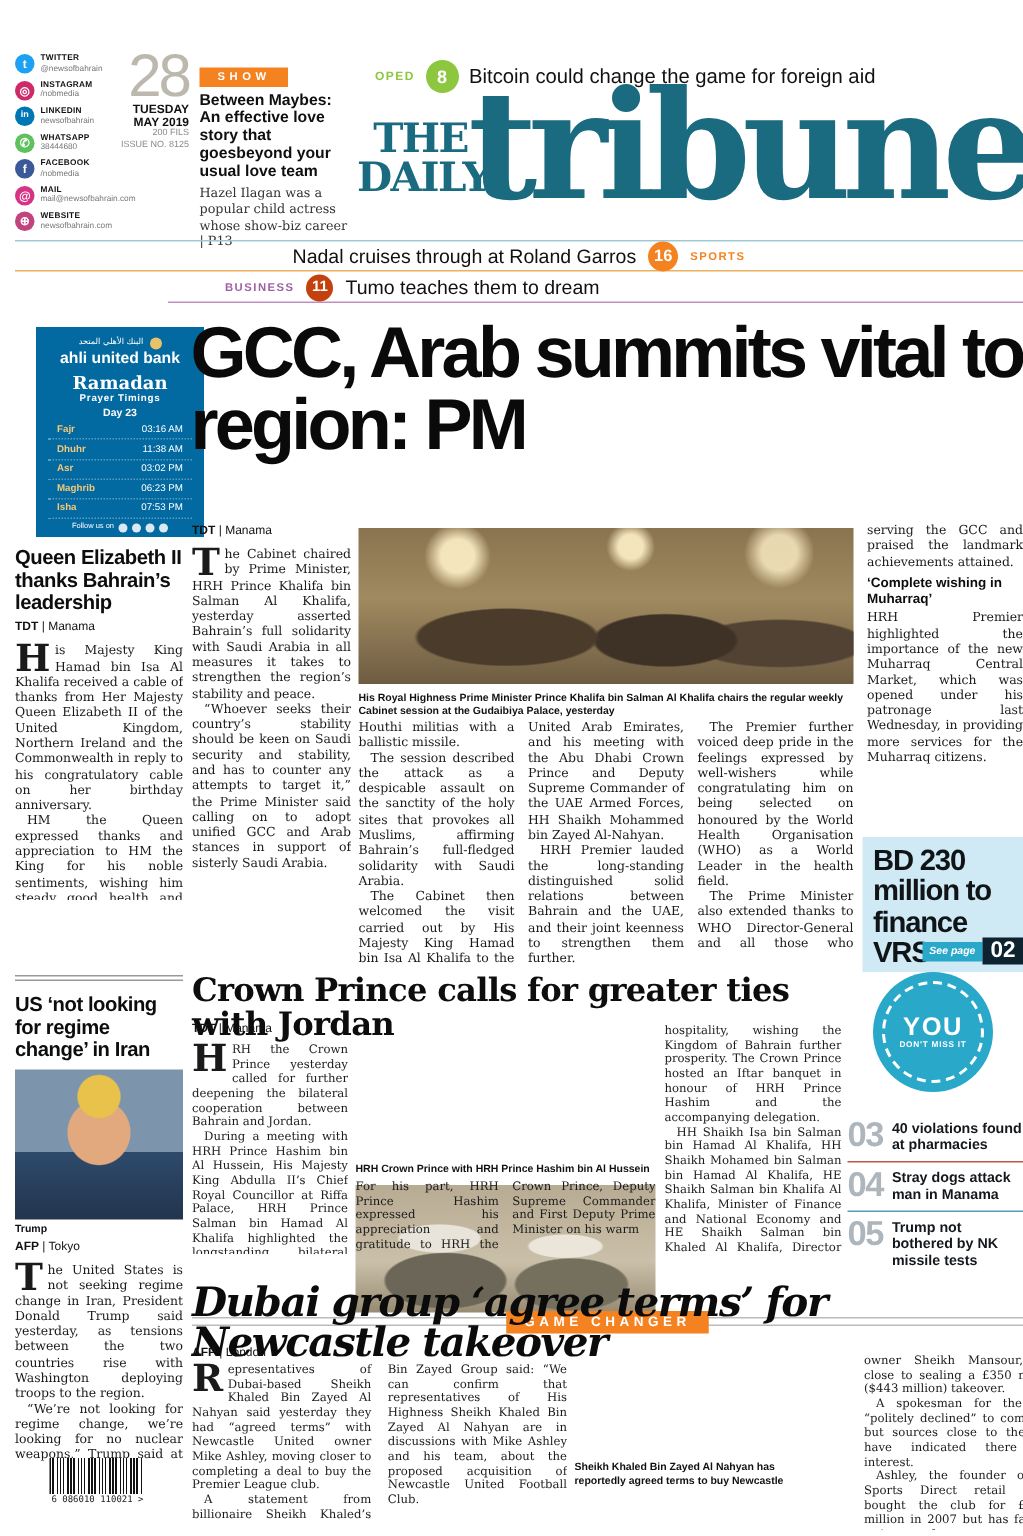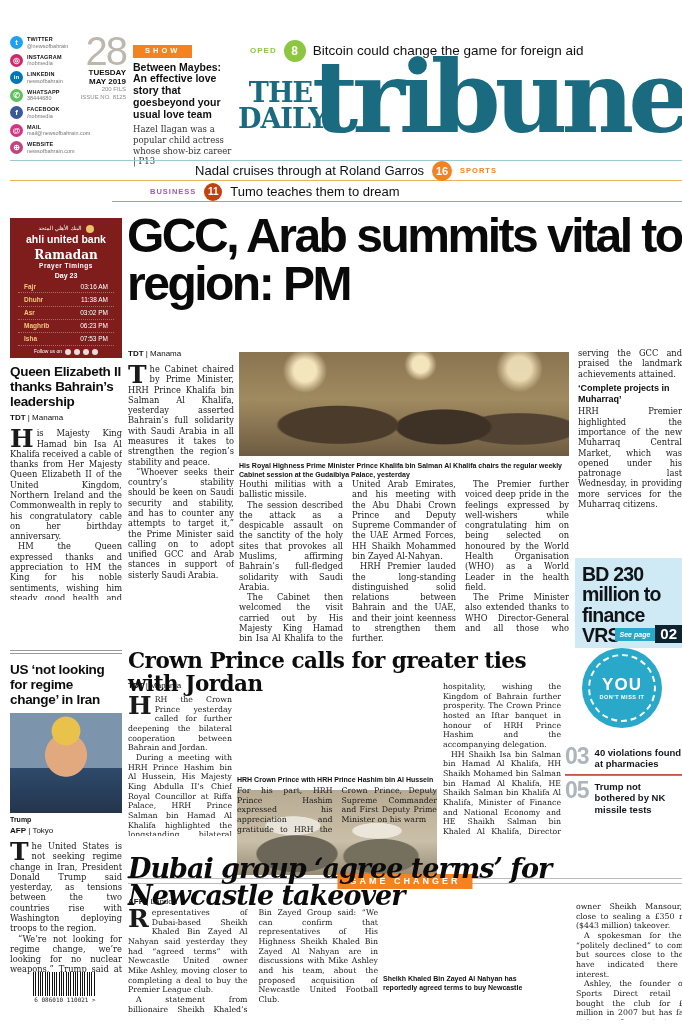--- a/index.html
+++ b/index.html
@@ -39,21 +39,21 @@
             justify-content:center; gap:8px; }
   .strip-text { font:13px/1 "Liberation Sans",sans-serif; color:#101010; }
   .c-sports { width:20px; height:20px; background:#f58220; font-size:11px; line-height:20px; }
   .strip-sec-orange { font:bold 7.5px/1 "Liberation Sans",sans-serif; color:#f58220; letter-spacing:1px;}
   .strip2 { left:112px; top:182px; width:570px; height:20px; border-bottom:1px solid #c08fc2;
             display:flex; align-items:center; gap:8px; padding-left:38px; }
   .strip-sec-purple { font:bold 7.5px/1 "Liberation Sans",sans-serif; color:#a05fa5; letter-spacing:1px;}
   .c-business { width:18px; height:18px; background:#c2410c; font-size:10px; line-height:18px; }
 
   
-  .ad { left:10px; top:218px; width:112px; height:140px; background:#7f1d1d; color:#fff;
+  .ad { left:24px; top:218px; width:112px; height:140px; background:#0369a1; color:#fff;
         padding:7px 8px 4px; text-align:center; }
   .ad-logo-row { display:flex; justify-content:center; align-items:center; gap:4px; }
   .ad-arabic { font:5.5px/1 "DejaVu Sans",sans-serif; }
   .ad-disc { width:8px; height:8px; border-radius:50%; background:#e8c36a; }
   .ad-name { font:bold 10.5px/1.2 "Liberation Sans",sans-serif; }
   .ad-ram { font:bold 12px/1.1 "DejaVu Serif",serif; margin-top:3px; }
   .ad-pt { font:bold 6.5px/1.1 "Liberation Sans",sans-serif; letter-spacing:.5px; }
   .ad-day { font:bold 7px/1.2 "Liberation Sans",sans-serif; margin-top:3px; }
   .ad-row { display:flex; justify-content:space-between; padding:1.5px 6px;
             border-bottom:1px dotted rgba(255,255,255,.35); }
@@ -334,21 +334,21 @@
       <p class="para">The Premier further voiced deep pride in the feelings expressed by well-wishers while congratulating him on being selected on honoured by the World Health Organisation (WHO) as a World Leader in the health field.</p>
       <p class="para">The Prime Minister also extended thanks to WHO Director-General and all those who attended the honouring ceremony in Geneva.</p>
     </div>
 
 </div>
 
 <div class="abs ma-col5 col">
   <div class="news-body body-list">
       <p class="para">serving the GCC and praised the landmark achievements attained.</p>
     </div>
-  <h4 class="subhead">‘Complete projects in Muharraq’</h4>
+  <h4 class="subhead">‘Complete wishing in Muharraq’</h4>
   <div class="news-body body-list">
       <p class="para">HRH Premier highlighted the importance of the new Muharraq Central Market, which was opened under his patronage last Wednesday, in providing more services for the Muharraq citizens.</p>
     </div>
 </div>
 
 <div class="abs bd-box">
   <div class="bd-text">BD 230 million to finance VRS</div>
   <div class="bd-pagerow">
     <span class="bd-seepage">See page</span>
     <span class="bd-pagenum">02</span>
@@ -384,20 +384,24 @@
     <div class="rail-you">YOU</div>
     <div class="rail-dmi">DON'T MISS IT</div>
   </div>
 </div>
 <div class="abs rail-items">
   <div class="rail-item">
     <span class="rail-num">03</span>
     <span class="rail-text">40 violations found at pharmacies</span>
   </div>
   <div class="sep-red"></div>
+  <div class="rail-item">
+    <span class="rail-num">04</span>
+    <span class="rail-text">Stray dogs attack man in Manama</span>
+  </div>
   <div class="sep-teal"></div>
   <div class="rail-item">
     <span class="rail-num">05</span>
     <span class="rail-text">Trump not bothered by NK missile tests</span>
   </div>
 </div>
 
 <div class="abs gc-banner">
   <div class="gc-line" style="top:4px;"></div>
   <div class="gc-line" style="top:9px;"></div>

